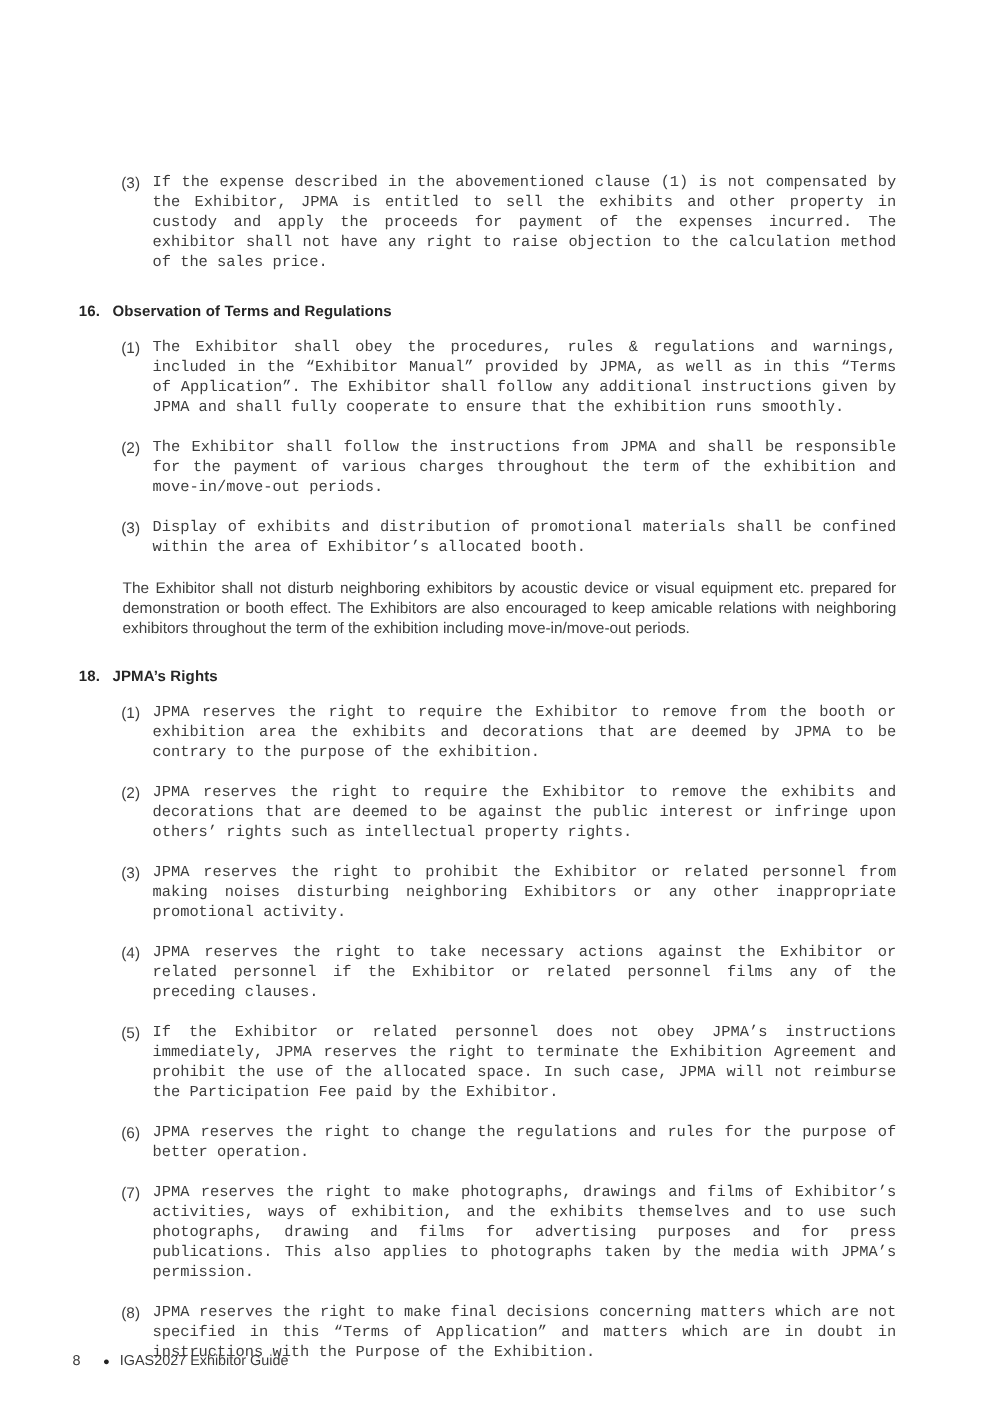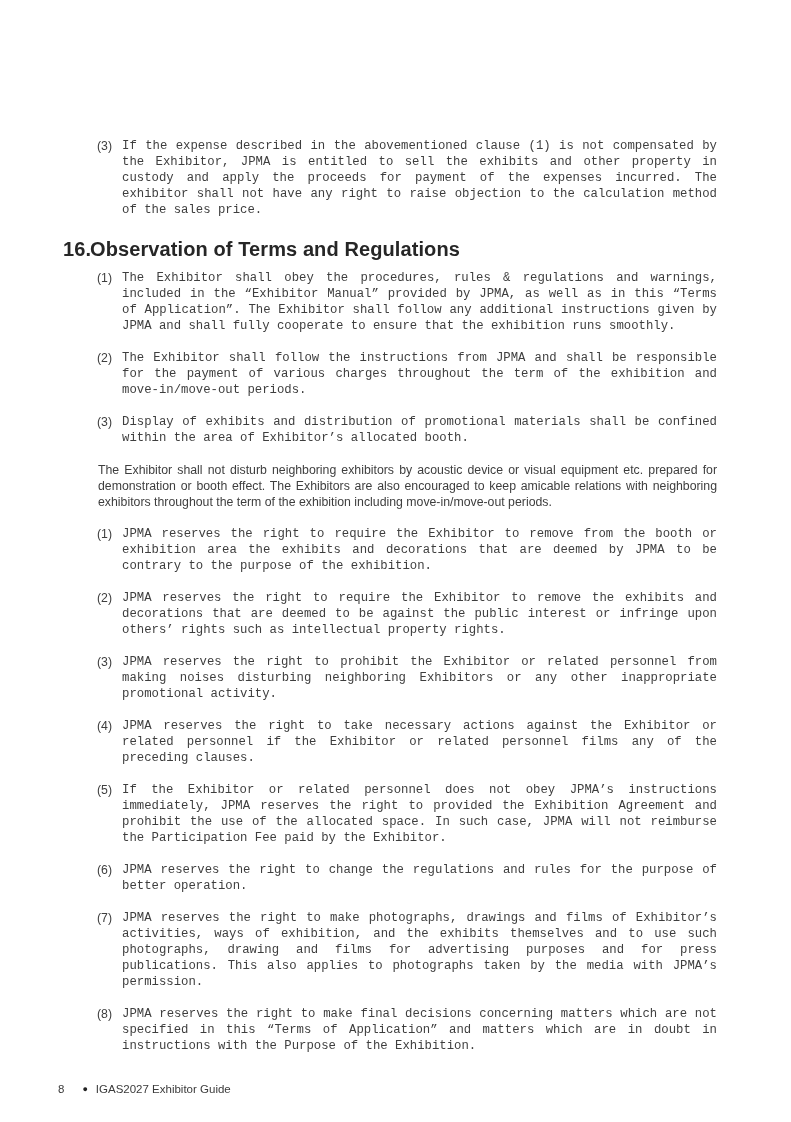--- a/index.html
+++ b/index.html
@@ -29,21 +29,21 @@
     width: 25px;
   }
   .clause-text {
     flex: 1;
     text-align: justify;
     font-family: Liberation Mono, monospace;
   }
   .section-heading {
     display: flex;
     margin: 21px 0 11px 0;
-    font-size: 20px;
+    font-size: 12px;
     line-height: 20px;
     font-weight: bold;
     color: #262626;
     letter-spacing: 0.1px;
   }
   .sec-num {
     flex: none;
     width: 27px;
   }
   .section-paragraph {
@@ -100,20 +100,24 @@
   </div>
 </div>
   </section>
 
   <section class="doc-section">
     <p class="section-paragraph">The Exhibitor shall not disturb neighboring exhibitors by acoustic device or visual equipment etc. prepared for demonstration or booth effect.  The Exhibitors are also encouraged to keep amicable relations with neighboring exhibitors throughout the term of the exhibition including move-in/move-out periods.</p>
     <div class="clauses"></div>
   </section>
 
   <section class="doc-section">
+    <h2 class="section-heading">
+      <span class="sec-num">18.</span>
+      <span class="sec-title">JPMA’s Rights</span>
+    </h2>
 
     <div class="clauses">
   <div class="clause">
     <span class="clause-num">(1)</span>
     <span class="clause-text">JPMA reserves the right to require the Exhibitor to remove from the booth or exhibition area the exhibits and decorations that are deemed by JPMA to be contrary to the purpose of the exhibition.</span>
   </div>
 
   <div class="clause">
     <span class="clause-num">(2)</span>
     <span class="clause-text">JPMA reserves the right to require the Exhibitor to remove the exhibits and decorations that are deemed to be against the public interest or infringe upon others’ rights such as intellectual property rights.</span>
@@ -124,21 +128,21 @@
     <span class="clause-text">JPMA reserves the right to prohibit the Exhibitor or related personnel from making noises disturbing neighboring Exhibitors or any other inappropriate promotional activity.</span>
   </div>
 
   <div class="clause">
     <span class="clause-num">(4)</span>
     <span class="clause-text">JPMA reserves the right to take necessary actions against the Exhibitor or related personnel if the Exhibitor or related personnel films any of the preceding clauses.</span>
   </div>
 
   <div class="clause">
     <span class="clause-num">(5)</span>
-    <span class="clause-text">If the Exhibitor or related personnel does not obey JPMA’s instructions immediately, JPMA reserves the right to provided the Exhibition Agreement and prohibit the use of the allocated space.  In such case, JPMA will not reimburse the Participation Fee paid by the Exhibitor.</span>
+    <span class="clause-text">If the Exhibitor or related personnel does not obey JPMA’s instructions immediately, JPMA reserves the right to terminate the Exhibition Agreement and prohibit the use of the allocated space.  In such case, JPMA will not reimburse the Participation Fee paid by the Exhibitor.</span>
   </div>
 
   <div class="clause">
     <span class="clause-num">(6)</span>
     <span class="clause-text">JPMA reserves the right to change the regulations and rules for the purpose of better operation.</span>
   </div>
 
   <div class="clause">
     <span class="clause-num">(7)</span>
     <span class="clause-text">JPMA reserves the right to make photographs, drawings and films of Exhibitor’s activities, ways of exhibition, and the exhibits themselves and to use such photographs, drawing and films for advertising purposes and for press publications.  This also applies to photographs taken by the media with JPMA’s permission.</span>

